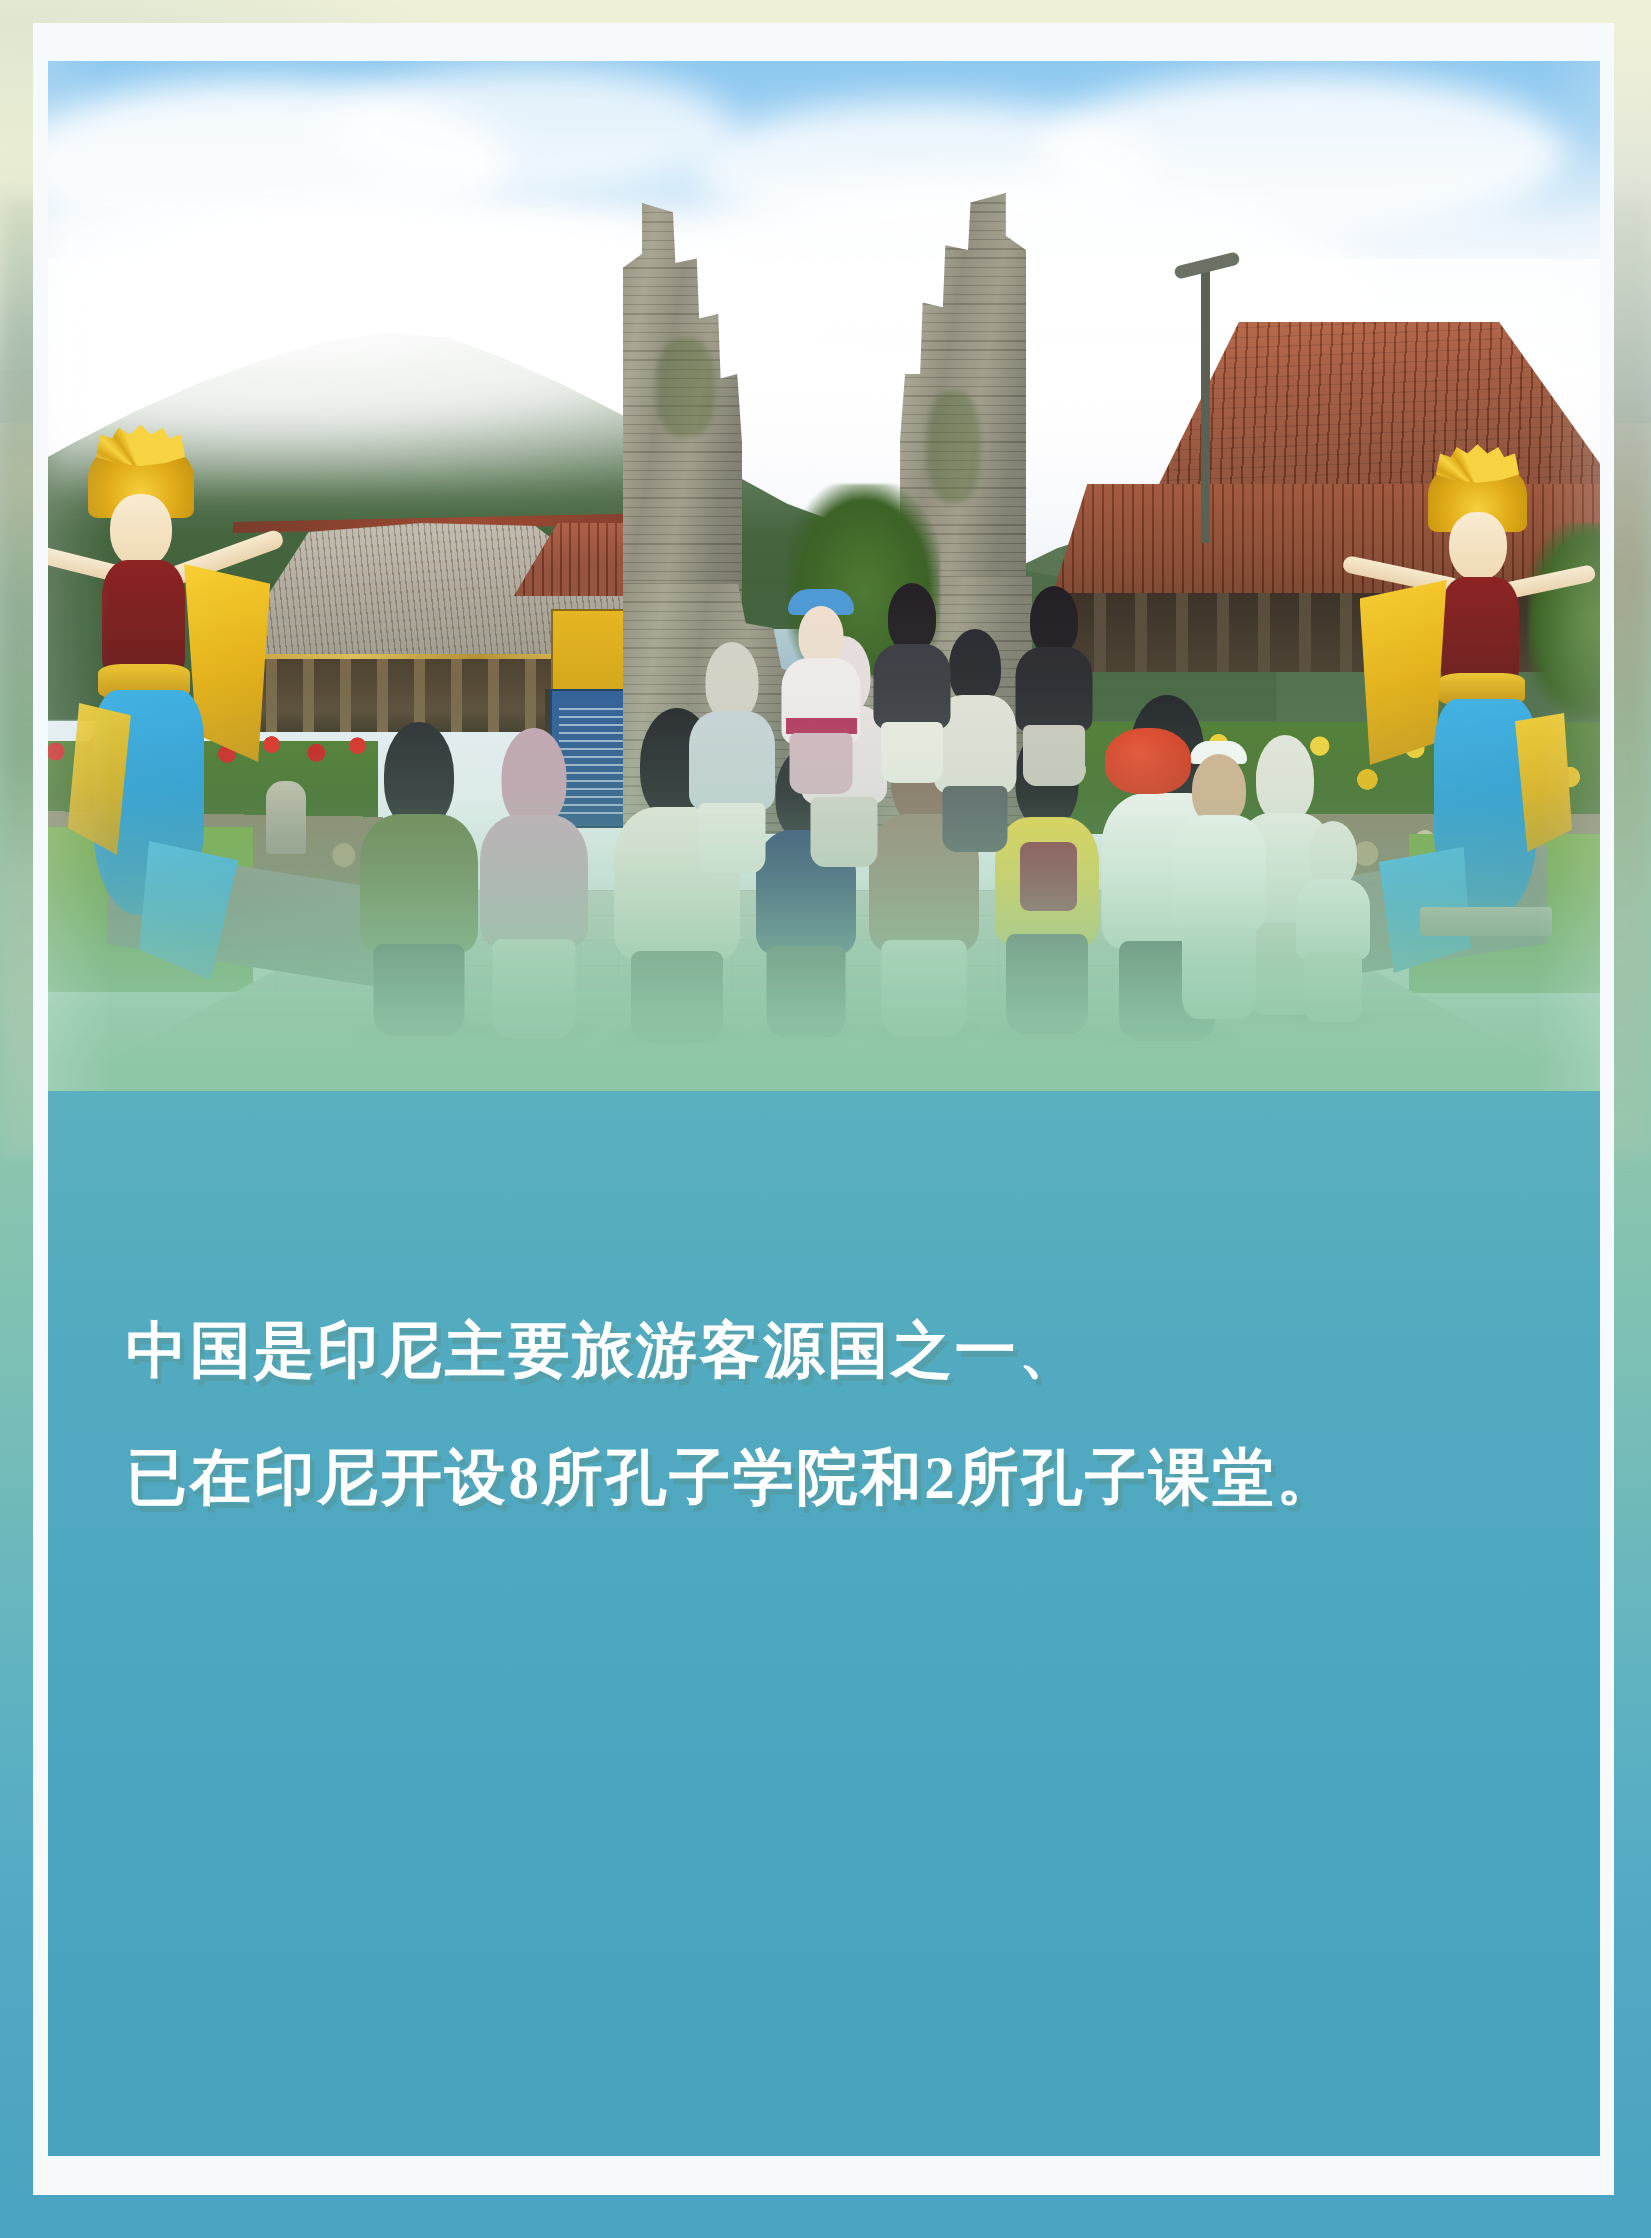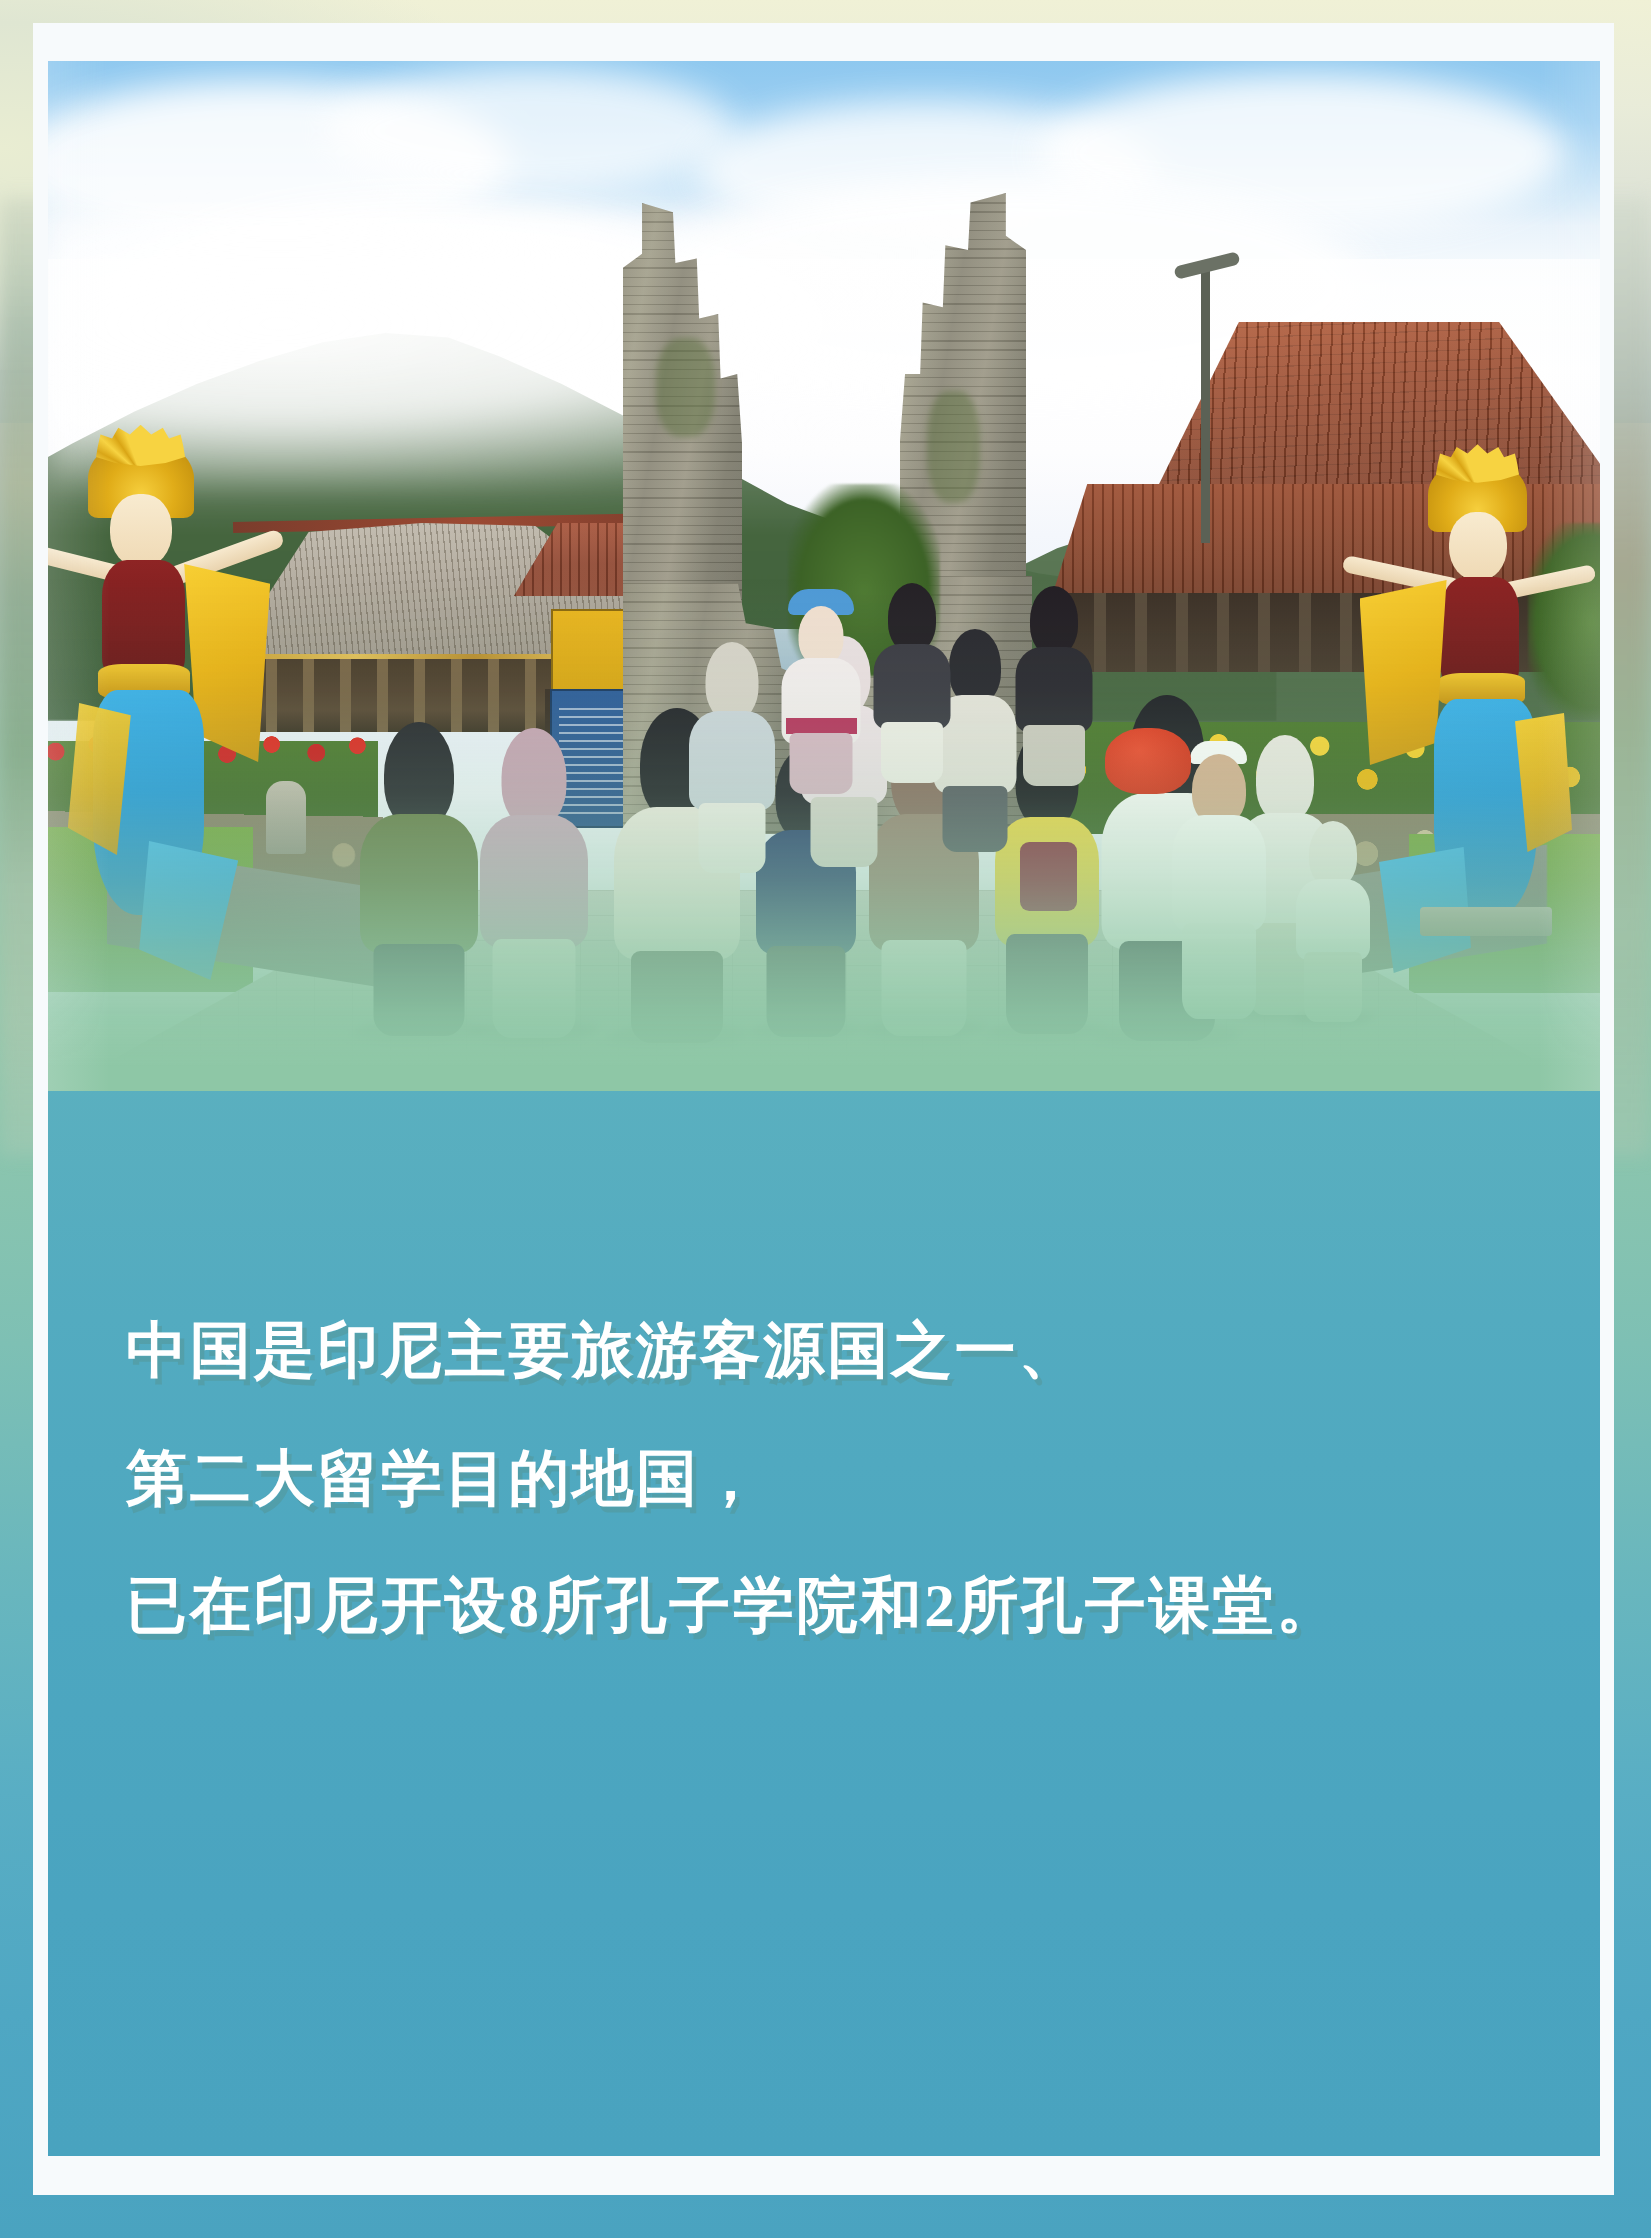--- a/index.html
+++ b/index.html
@@ -605,19 +605,18 @@
         <div class="p-legs" style="top:182px;width:74px;height:96px;background:#fafaf4;"></div>
       </div>
       <div style="position:absolute;left:1057px;top:667px;width:86px;height:66px;background:radial-gradient(ellipse at 40% 35%,#f04a2e,#cf2d16);border-radius:46% 46% 40% 40%;"></div>
 
       <div class="photo-fade"></div>
       <div class="photo-sidefade"></div>
     </div>
 
     <div class="copy">
       <div class="line">中国是印尼主要旅游客源国之一、</div>
-      <div class="line">第二大留学目的地国，</div>
       <div class="line">已在印尼开设8所孔子学院和2所孔子课堂。</div>
     </div>
 
   </div>
 </div>
 
 
 </body></html>

